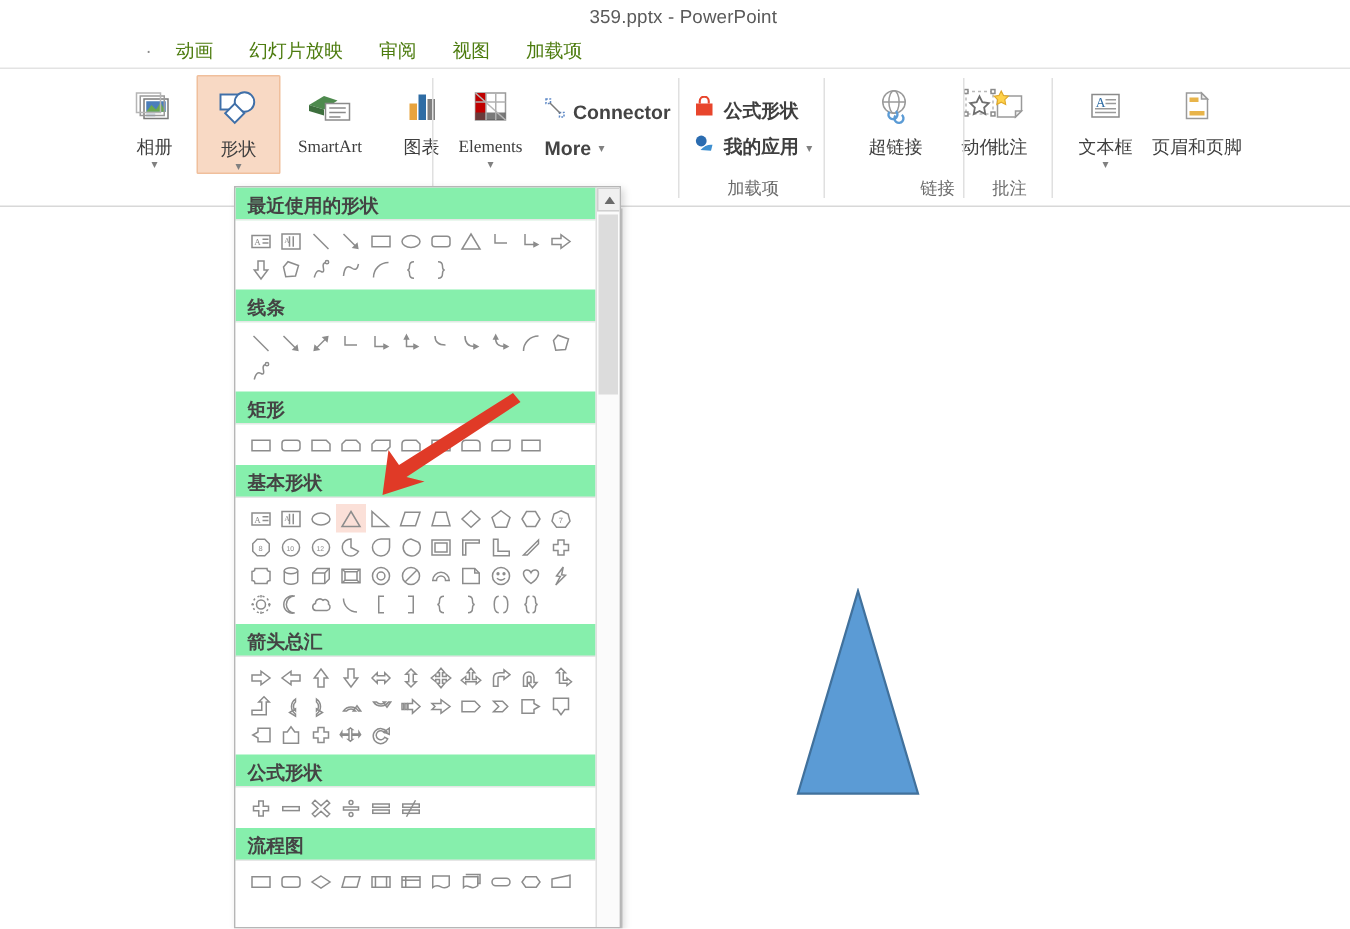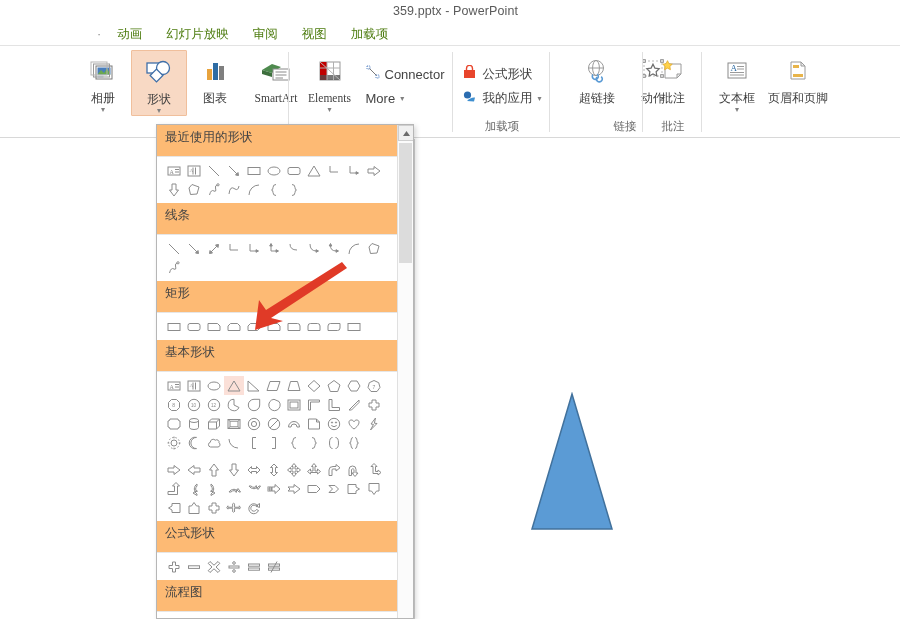--- a/index.html
+++ b/index.html
@@ -65,37 +65,37 @@
   .bigbtn .ico { height: 36px; display: flex; align-items: center; justify-content: center; }
   .bigbtn .lbl {
     font-size: 12px; color: #3f3f3f; text-align: center; line-height: 14px;
     margin-top: 1px; white-space: nowrap; font-family: Liberation Serif, serif;
   }
   .bigbtn .lbl.en { font-size: 11.5px; }
   .caret { font-size: 8px; color: #808080; line-height: 8px; margin-top: 1px; }
 
   .smallrow {
     display: flex; align-items: center; gap: 5px; height: 24px;
-    padding: 0 3px; cursor: default;
+    padding: 0 3px; cursor: default; font-weight: bold;
   }
   .smallrow .slbl { font-size: 12.5px; color: #3f3f3f; white-space: nowrap; }
   .smallrow .slbl.en { font-size: 13px; color: #444; }
   .stack { display: flex; flex-direction: column; justify-content: center; height: 72px; }
 
   
   .gallery {
     position: absolute; left: 156px; top: 124px; width: 258px; height: 495px;
     background: #ffffff; border: 1px solid #b6b6b6;
     box-shadow: 2px 2px 5px rgba(0,0,0,.16);
     overflow: hidden; z-index: 40;
   }
   .gal-inner { position: absolute; left: 0; top: 0; width: 241px; }
   .sec-head {
-    background: #fdba74; color: #444; font-size: 12.5px; font-weight: normal;
-    padding: 4px 8px 10px; border-bottom: 1px solid #e6e6e6;
+    background: #86efac; color: #444; font-size: 12.5px; font-weight: bold;
+    padding: 4px 8px 0; border-bottom: 1px solid #e6e6e6;
   }
   .sec-body { padding: 4px 6px 4px 7px; background: #fff; }
   .srow { display: flex; flex-wrap: wrap; }
   .scell {
     width: 20px; height: 19px; display: flex; align-items: center; justify-content: center;
     cursor: default;
   }
   .scell.hl { background: #fbe0d8; }
   .scell svg { display: block; }
 
@@ -173,43 +173,43 @@
             <svg width="32" height="30" viewBox="0 0 32 30">
               <rect x="4" y="5" width="12" height="10" fill="#fff" stroke="#3f6fa8" stroke-width="1.3"></rect>
               <circle cx="20" cy="10" r="6.5" fill="#fff" stroke="#3f6fa8" stroke-width="1.3"></circle>
               <rect x="9" y="13" width="9" height="9" fill="#fff" stroke="#3f6fa8" stroke-width="1.3" transform="rotate(45 13.5 17.5)"></rect>
             </svg>
           </div>
           <div class="lbl">形状</div>
           <div class="caret">▾</div>
         </div>
 
-        <div class="bigbtn">
-          <div class="ico">
-            <svg width="30" height="30" viewBox="0 0 30 30">
-              <rect x="7" y="12" width="5" height="11" fill="#e8a33d"></rect>
-              <rect x="13" y="6" width="5" height="17" fill="#2e6ca4"></rect>
-              <rect x="19" y="9" width="5" height="14" fill="#7f7f7f"></rect>
-            </svg>
-          </div>
-          <div class="lbl">图表</div>
-        </div>
-
         <div class="bigbtn wide">
           <div class="ico">
             <svg width="34" height="30" viewBox="0 0 34 30">
               <path d="M3 13 L13 7 L22 10 L13 16 Z" fill="#4e8a4e"></path>
               <path d="M3 13 L3 17 L13 20 L13 16 Z" fill="#3d6f3d"></path>
               <rect x="14" y="12" width="16" height="11" fill="#fff" stroke="#8a8a8a"></rect>
               <line x1="16.5" y1="15" x2="27.5" y2="15" stroke="#8a8a8a"></line>
               <line x1="16.5" y1="18" x2="27.5" y2="18" stroke="#8a8a8a"></line>
               <line x1="16.5" y1="21" x2="24" y2="21" stroke="#8a8a8a"></line>
             </svg>
           </div>
           <div class="lbl en">SmartArt</div>
+        </div>
+
+        <div class="bigbtn">
+          <div class="ico">
+            <svg width="30" height="30" viewBox="0 0 30 30">
+              <rect x="7" y="12" width="5" height="11" fill="#e8a33d"></rect>
+              <rect x="13" y="6" width="5" height="17" fill="#2e6ca4"></rect>
+              <rect x="19" y="9" width="5" height="14" fill="#7f7f7f"></rect>
+            </svg>
+          </div>
+          <div class="lbl">图表</div>
         </div>
 
       </div>
       <div class="glabel"></div>
     </div>
 
     <div class="sep" style="left:288px;"></div>
 
     <div class="rgroup" style="left:292px;width:160px;">
       <div class="gitems">
@@ -869,20 +869,21 @@
             </div>
             <div class="scell">
               <svg width="16" height="16" viewBox="0 0 16 16" fill="none" stroke="#8c8c8c" stroke-width="1">
                 <path d="M7 2.5 Q5 2.5 5 5.5 Q5 8 3.5 8 Q5 8 5 10.5 Q5 13.5 7 13.5"></path>
                 <path d="M9 2.5 Q11 2.5 11 5.5 Q11 8 12.5 8 Q11 8 11 10.5 Q11 13.5 9 13.5"></path>
               </svg>
             </div>
           </div>
       </div>
 
+      <div class="sec-head">箭头总汇</div>
       <div class="sec-body">
         <div class="srow" id="sec-arrows">
             <div class="scell">
               <svg width="16" height="16" viewBox="0 0 16 16" fill="none" stroke="#8c8c8c" stroke-width="1">
                 <polygon points="2,6 8,6 8,3.5 14,8 8,12.5 8,10 2,10"></polygon>
               </svg>
             </div>
             <div class="scell">
               <svg width="16" height="16" viewBox="0 0 16 16" fill="none" stroke="#8c8c8c" stroke-width="1">
                 <polygon points="14,6 8,6 8,3.5 2,8 8,12.5 8,10 14,10"></polygon>

